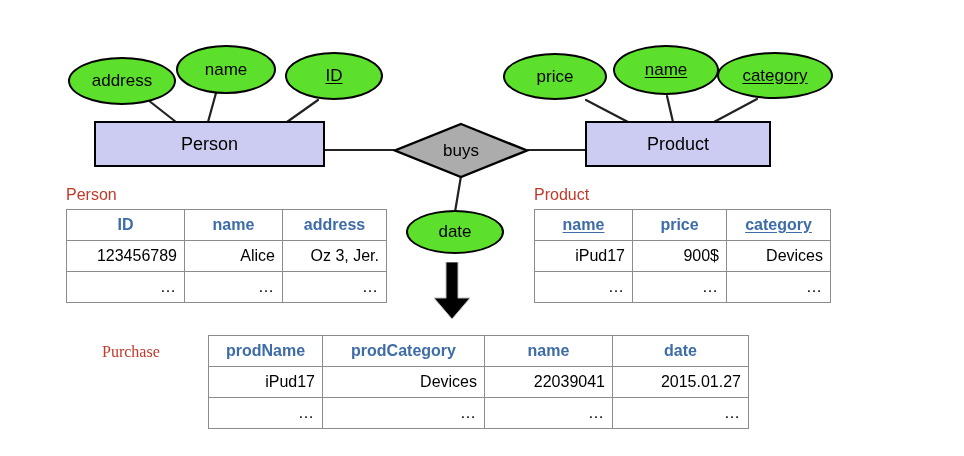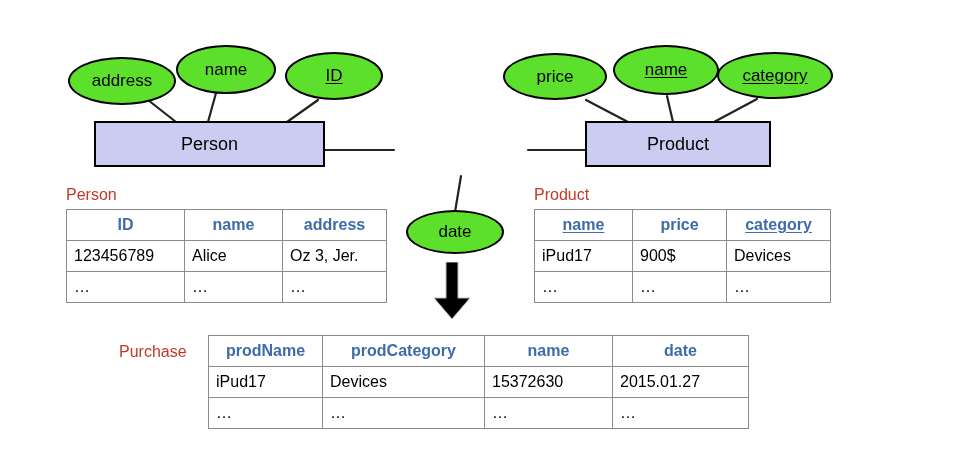--- a/index.html
+++ b/index.html
@@ -95,21 +95,21 @@
     white-space: nowrap;
   }
   .rel-table th {
     color: #3D6CA8;
     font-weight: bold;
     text-align: center;
   }
   .rel-table th .key { text-decoration: underline; text-underline-offset: 2px; }
   .rel-table td {
     color: #000000;
-    text-align: left;
+    text-align: right;
     font-weight: normal;
     margin-left: 28px;
   }
   .rel-table td.dots { color: #000000; letter-spacing: 1px; }
 
   
   #down-arrow {
     position: absolute;
     left: 432px;
     top: 262px;
@@ -150,20 +150,26 @@
   </div>
 
   <div class="ellipse" style="left:285px; top:52px; width:98px; height:48px;">
     <span class="key">ID</span>
   </div>
 
   <div class="entity-box" style="left:94px; top:121px; width:231px; height:46px;">
     <span>Person</span>
   </div>
 
+  <div class="diamond-wrap" style="left:393px; top:122px; width:136px; height:57px;">
+    <svg width="136" height="57" viewBox="0 0 136 57" xmlns="http://www.w3.org/2000/svg">
+      <polygon points="68,2 134,28.5 68,55 2,28.5" fill="#ACACAC" stroke="#000000" stroke-width="2.4" stroke-linejoin="miter"></polygon>
+    </svg>
+    <span class="diamond-label">buys</span>
+  </div>
 
   <div class="ellipse" style="left:406px; top:210px; width:98px; height:44px;">
     <span>date</span>
   </div>
 
   <div class="ellipse" style="left:503px; top:53px; width:104px; height:47px;">
     <span>price</span>
   </div>
 
   <div class="ellipse" style="left:613px; top:45px; width:106px; height:50px;">
@@ -233,42 +239,42 @@
         <td class="dots">…</td>
         <td class="dots">…</td>
       </tr>
     </tbody>
   </table>
 
   <svg id="down-arrow" viewBox="0 0 40 58" xmlns="http://www.w3.org/2000/svg">
     <polygon points="14,0 26,0 26,36 38,36 20,57 2,36 14,36" fill="#000000" stroke="#BBBBBB" stroke-width="1"></polygon>
   </svg>
 
-  <div class="tbl-title" style="left:119px; top:343px;">Purchase</div>
+  <div class="tbl-title" style="left:102px; top:343px;font-family:Liberation Serif, serif;">Purchase</div>
 
   <table class="rel-table" style="left:208px; top:335px; width:540px;border-radius:25px;">
     <colgroup>
         <col style="width:114px">
         <col style="width:162px">
         <col style="width:128px">
         <col style="width:136px">
       </colgroup>
     <thead>
       <tr>
         <th><span>prodName</span></th>
         <th><span>prodCategory</span></th>
         <th><span>name</span></th>
         <th><span>date</span></th>
       </tr>
     </thead>
     <tbody>
       <tr>
         <td>iPud17</td>
         <td>Devices</td>
-        <td>15372630</td>
+        <td>22039041</td>
         <td>2015.01.27</td>
       </tr>
       <tr>
         <td class="dots">…</td>
         <td class="dots">…</td>
         <td class="dots">…</td>
         <td class="dots">…</td>
       </tr>
     </tbody>
   </table>

